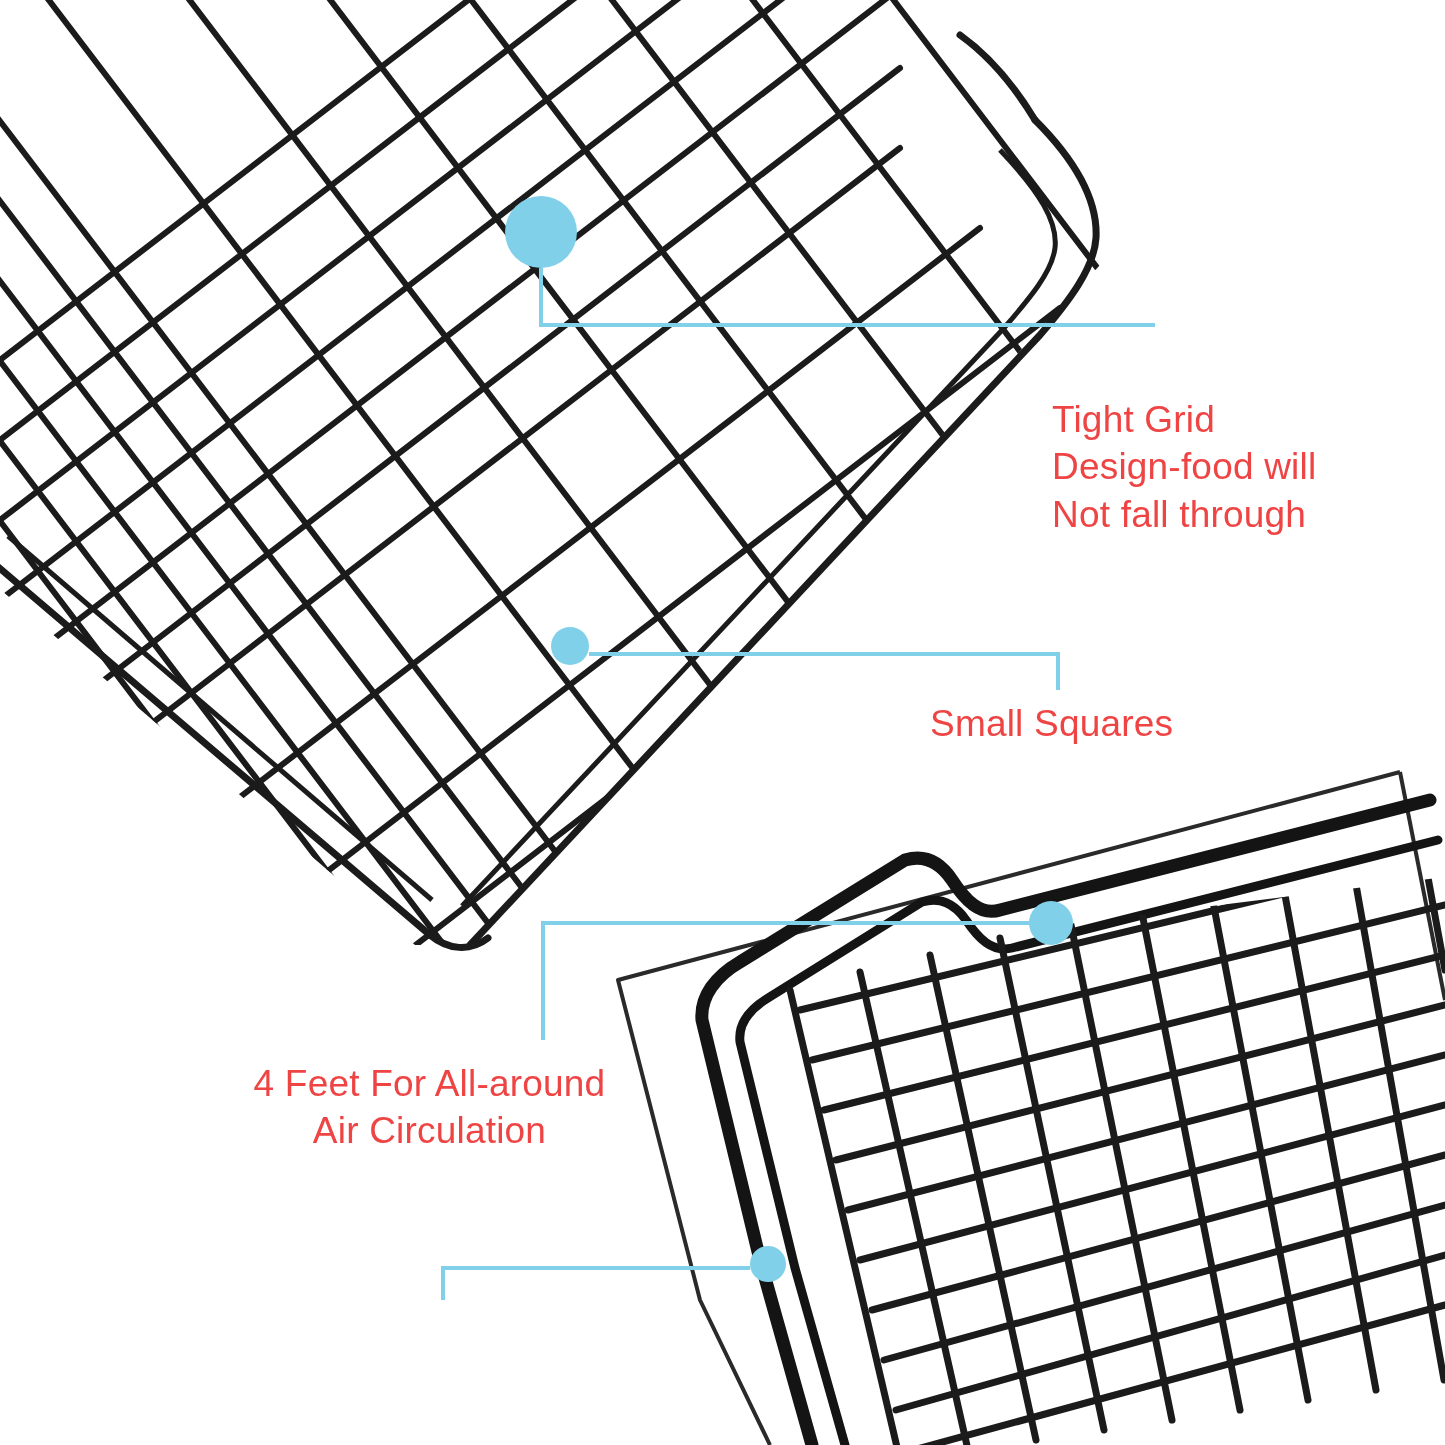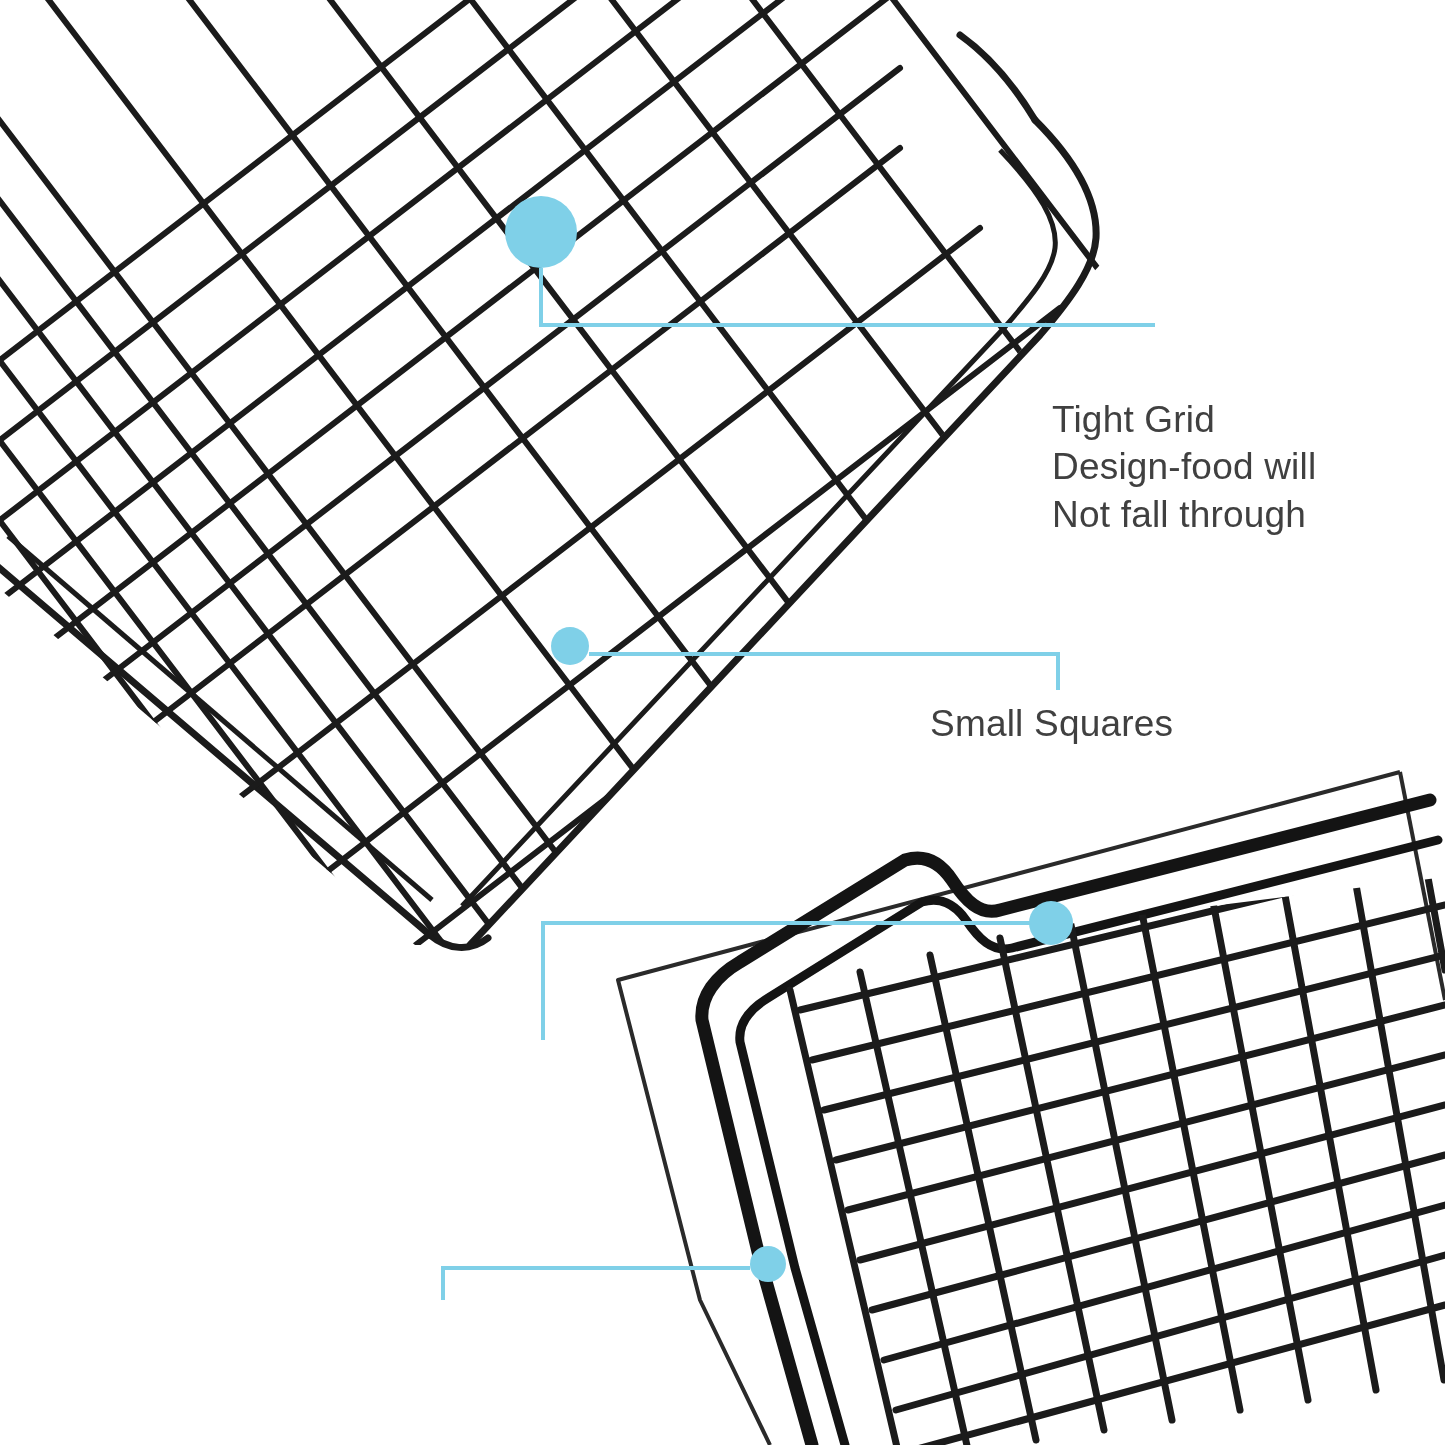--- a/index.html
+++ b/index.html
@@ -19,21 +19,21 @@
   }
   #art {
     position: absolute;
     left: 0;
     top: 0;
     width: 1445px;
     height: 1445px;
   }
   .callout-label {
     position: absolute;
-    color: #404040;
+    color: #ef4444;
     font-size: 37px;
     line-height: 1.28;
     white-space: pre-line;
     letter-spacing: 0.2px;
   }
   #label-tight-grid {
     left: 1052px;
     top: 396px;
     text-align: left;
   }
@@ -196,15 +196,17 @@
       <circle cx="768" cy="1264" r="18"></circle>
     </g>
   </svg>
 
   <div class="callout-label" id="label-tight-grid">Tight Grid
 Design-food will
 Not fall through</div>
 
   <div class="callout-label" id="label-small-squares">Small Squares</div>
 
+  <div class="callout-label" id="label-feet">4 Feet For All-around
+Air Circulation</div>
 
 
 </div>
 
 </body></html>

